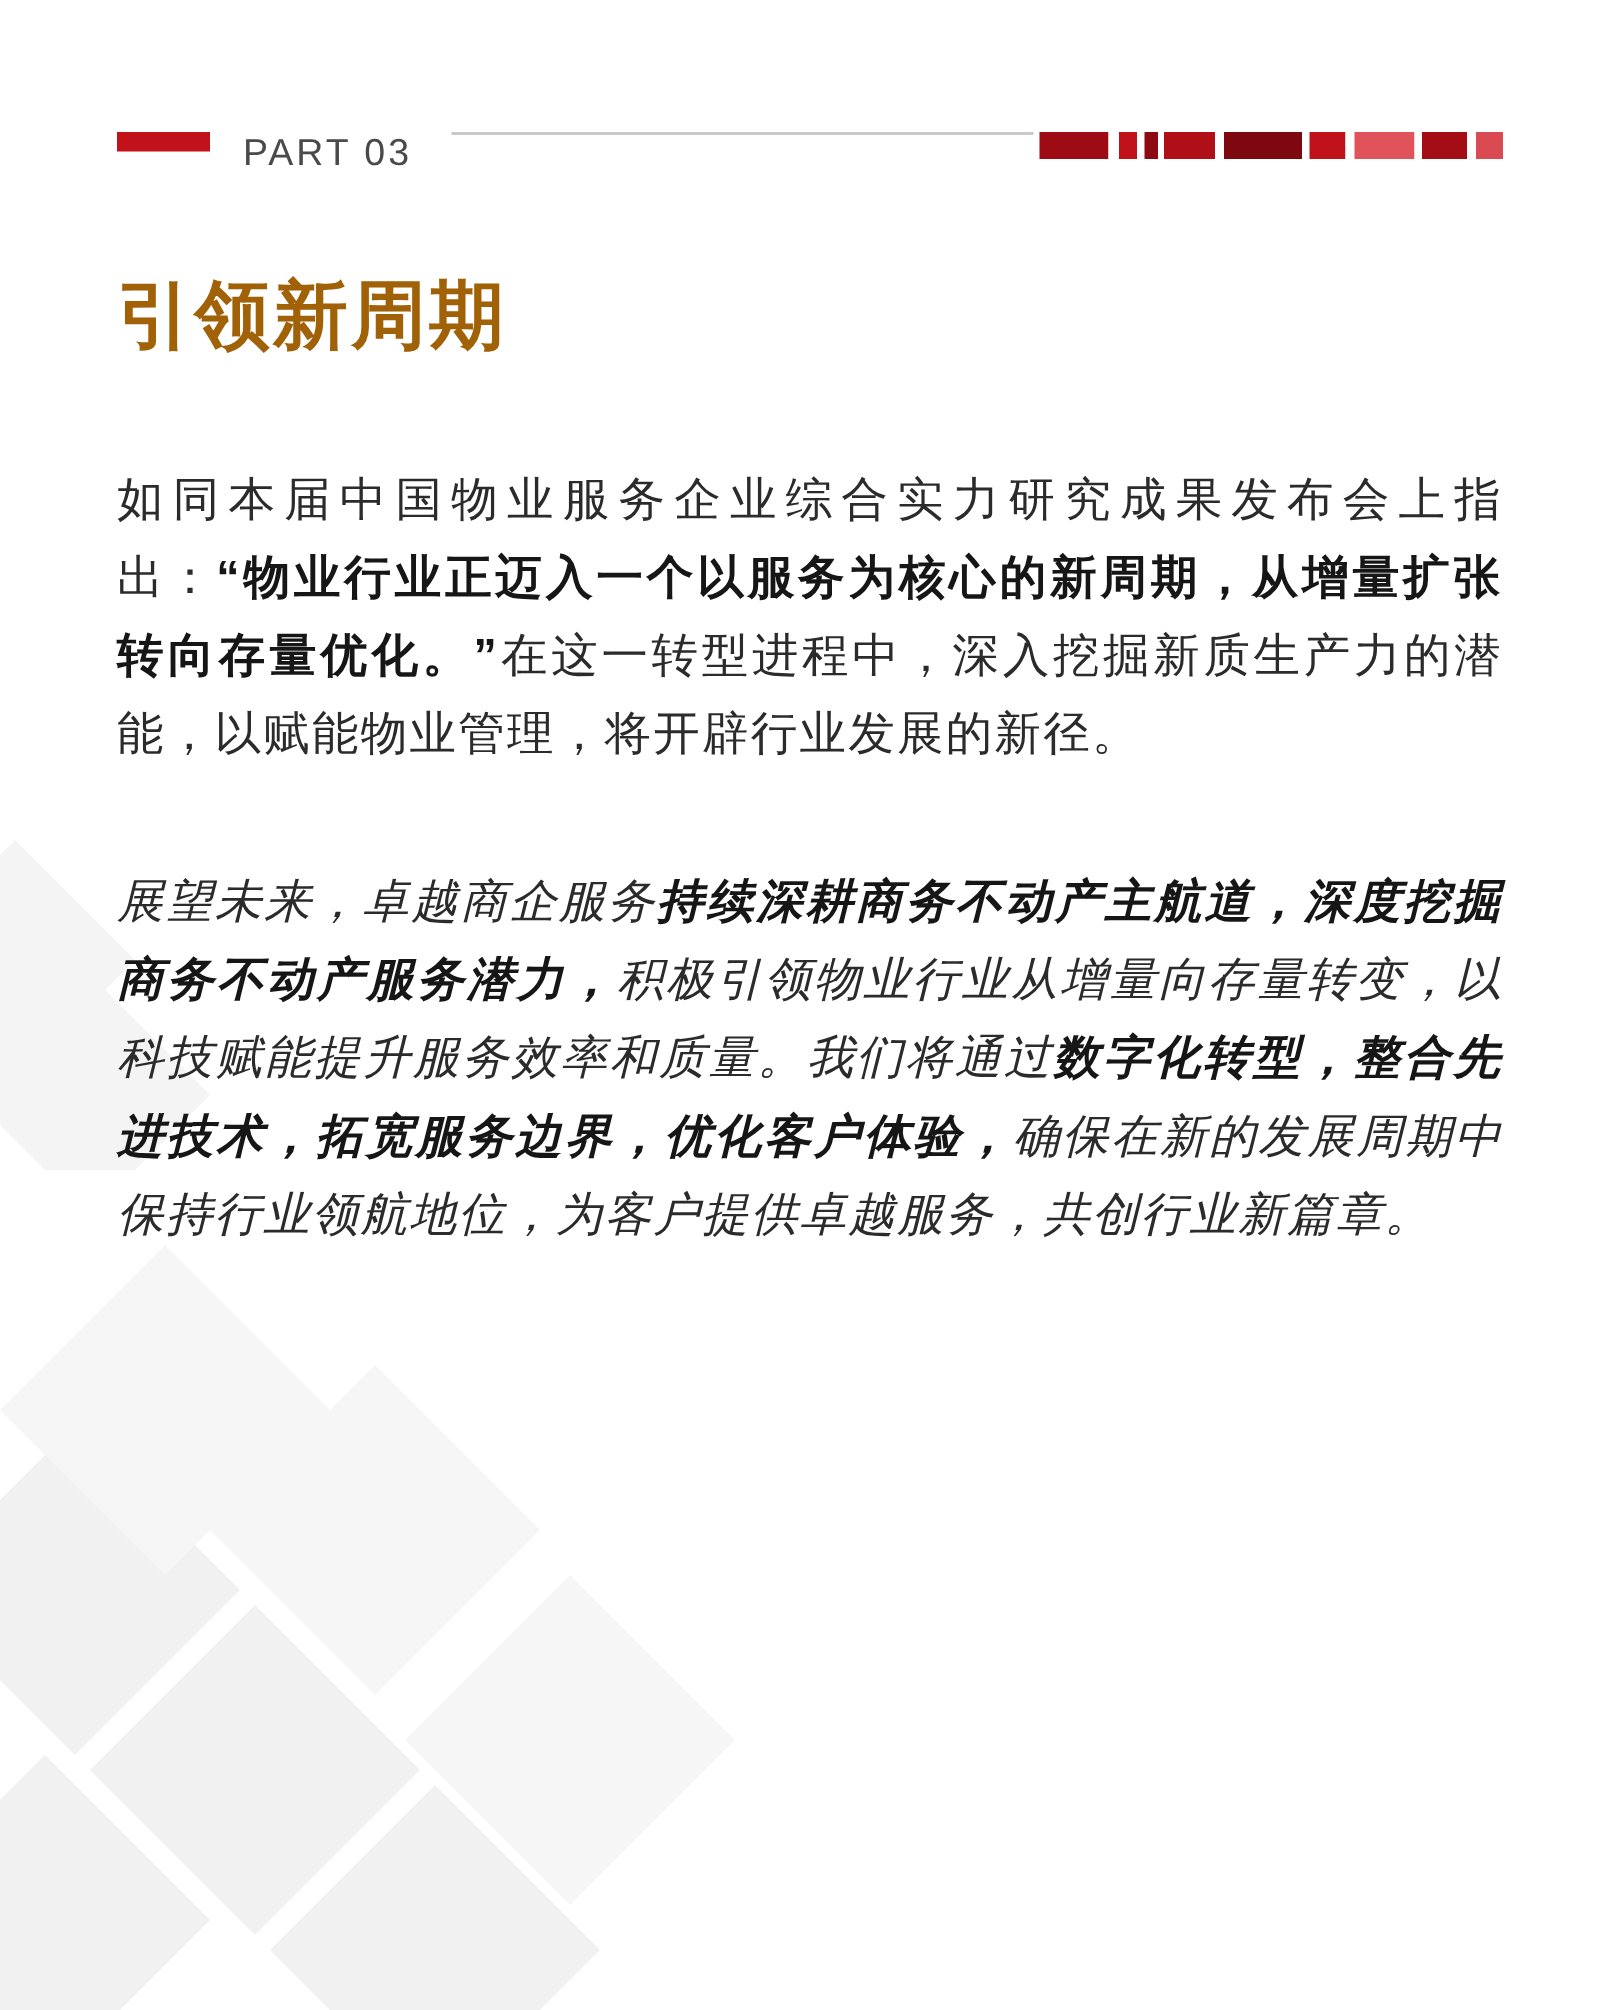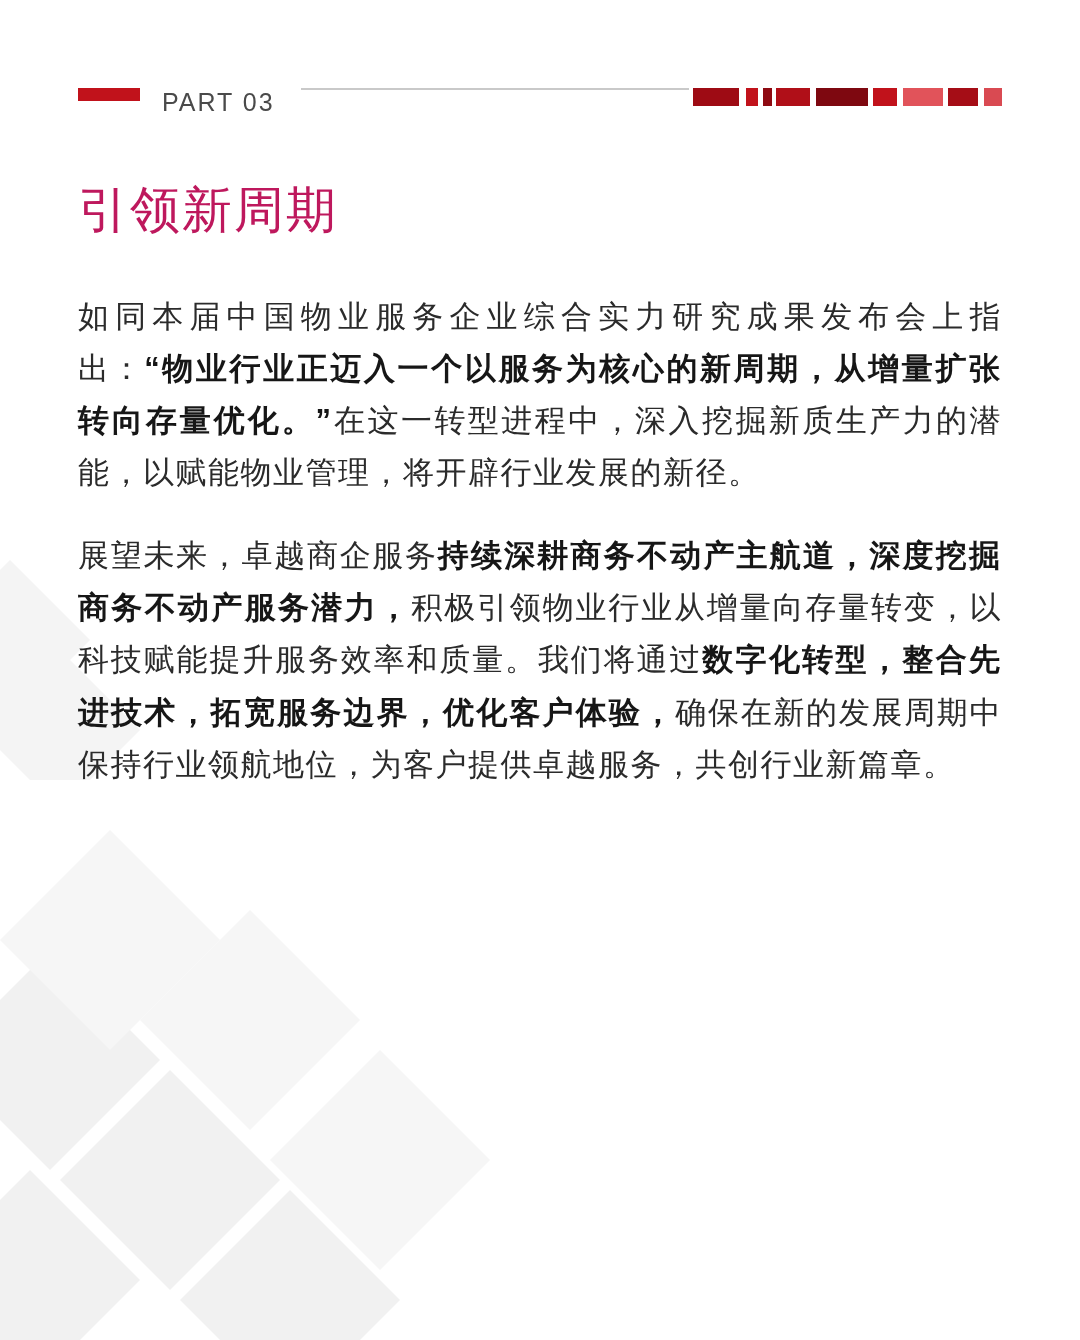--- a/index.html
+++ b/index.html
@@ -85,37 +85,38 @@
 
   
   .title-block {
     margin-top: 62px;
   }
   .title-line {
     font-family: "Liberation Serif", "DejaVu Serif", serif;
     font-size: 50px;
     line-height: 1.38;
     letter-spacing: 2px;
-    color: #be185d;
-    font-weight: 400;
+    color: #a16207;
+    font-weight: 700;
   }
 
   
   .para {
-    margin-top: 46px;
+    margin-top: 62px;
     font-size: 31px;
     line-height: 1.68;
     letter-spacing: 1.5px;
     color: #2b2b2b;
     text-align: justify;
     text-justify: inter-character;
     font-family: "Liberation Sans", "DejaVu Sans", sans-serif;
   }
   .para.second {
-    margin-top: 31px;
+    margin-top: 60px;
+    font-style: italic;
   }
   .para b {
     font-weight: 700;
     color: #161616;
     letter-spacing: 2px;
   }
 </style>
 </head>
 <body>
 

